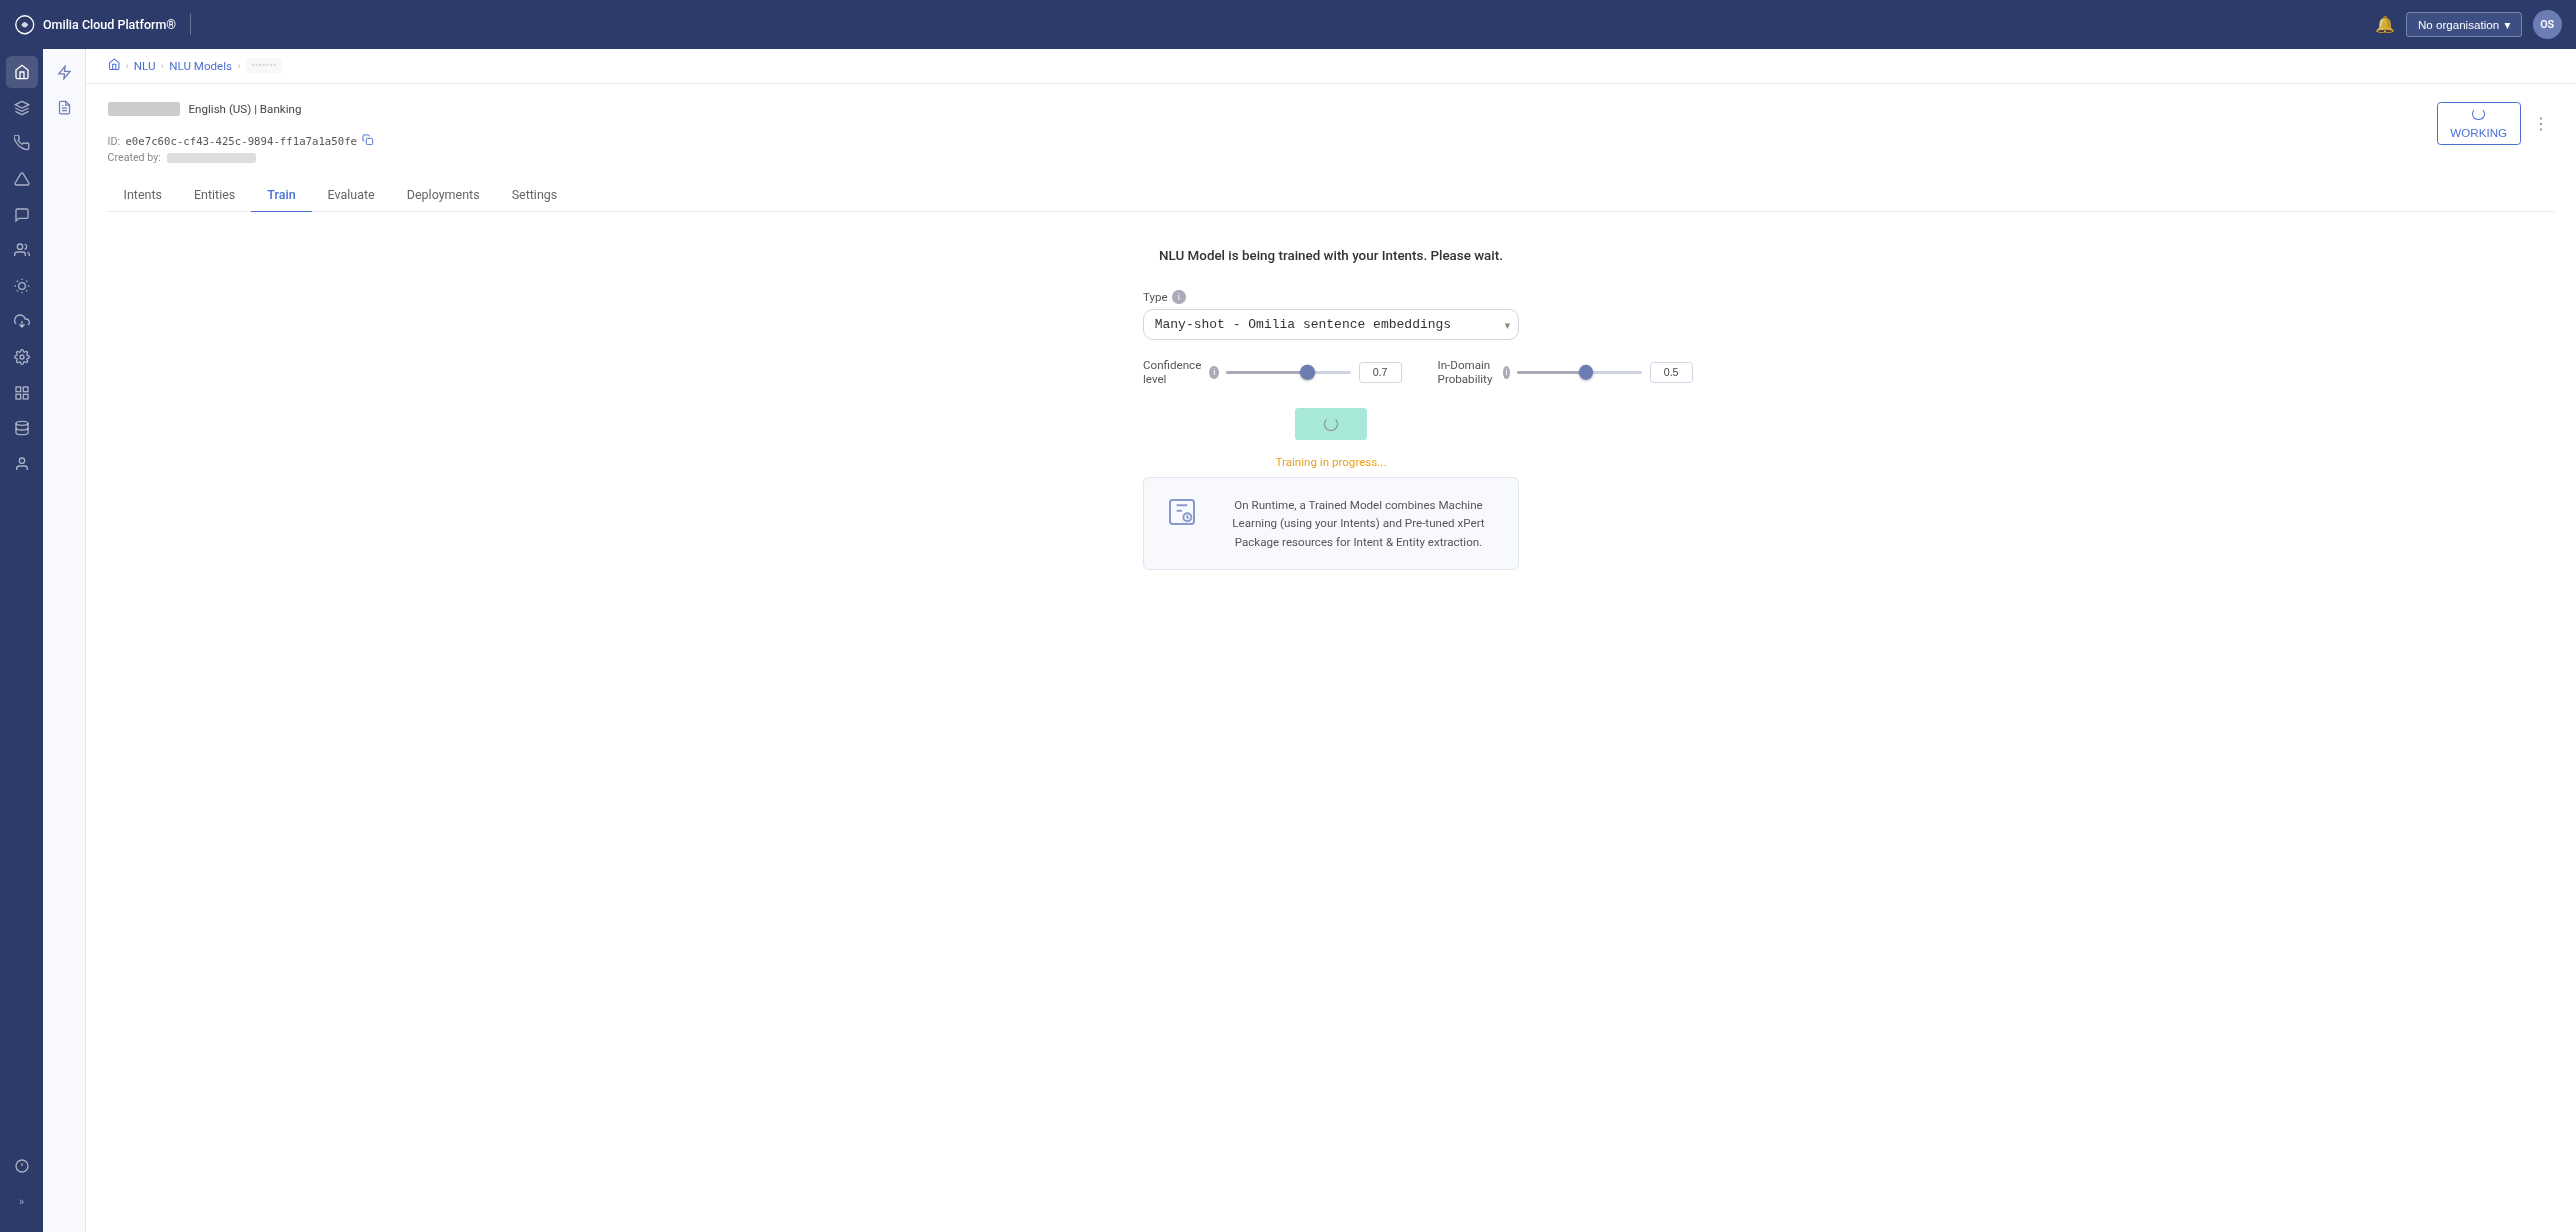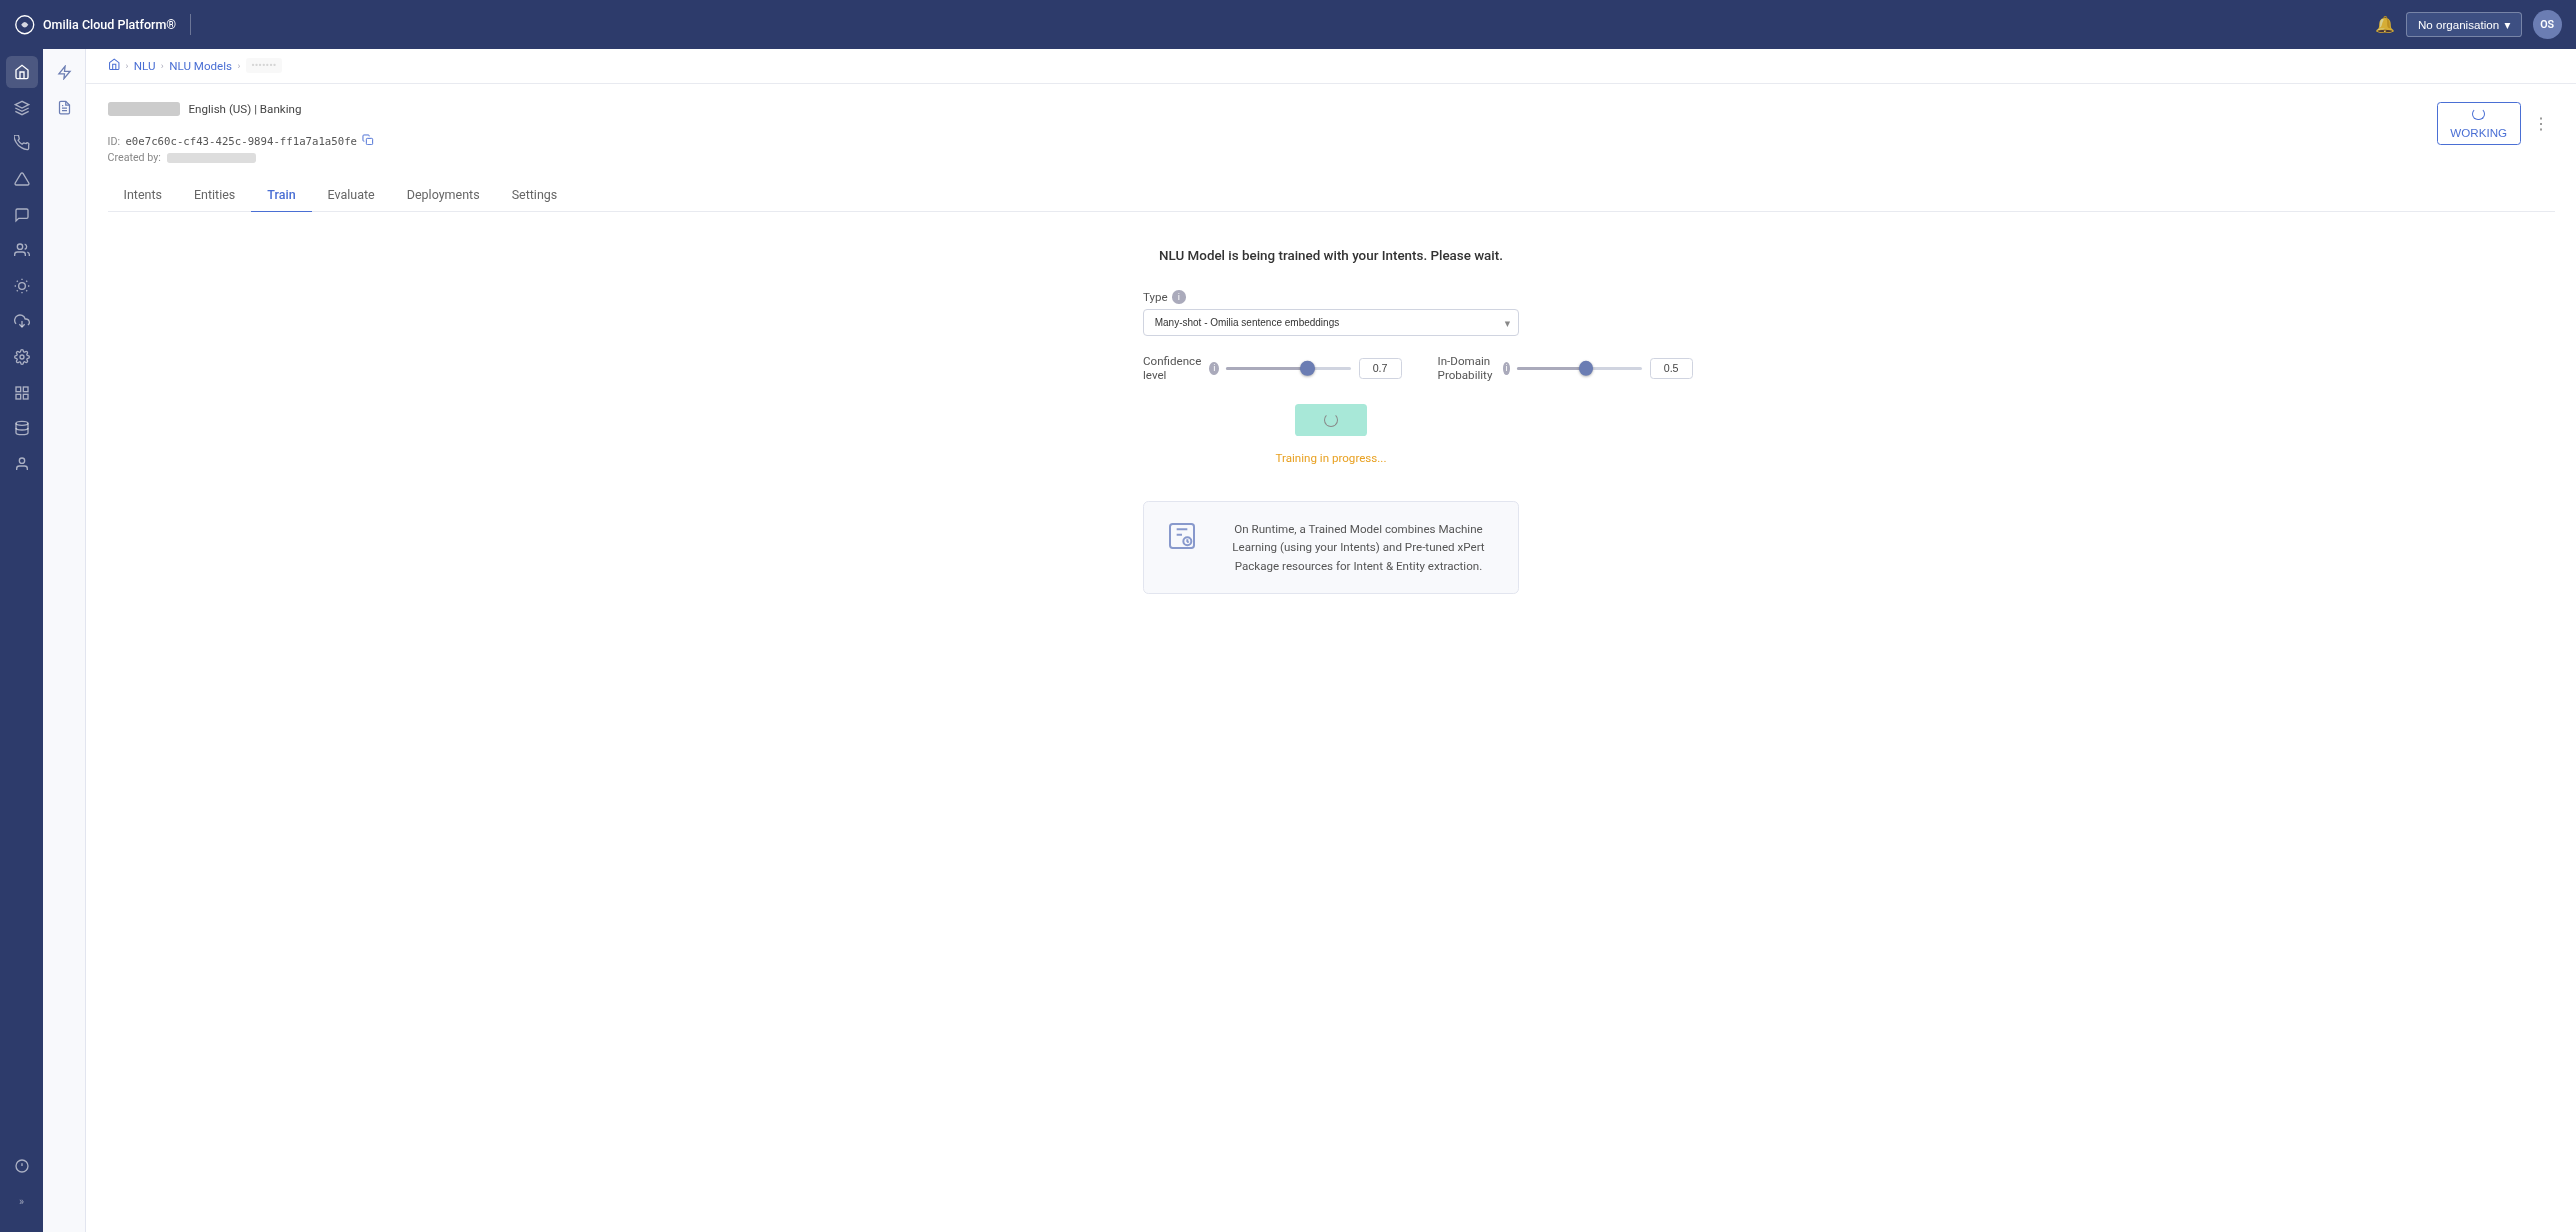--- a/index.html
+++ b/index.html
@@ -314,29 +314,30 @@
       font-size: 9px;
       display: inline-flex;
       align-items: center;
       justify-content: center;
       cursor: help;
     }
     .form-select {
       width: 100%;
       padding: 7.2px 10.7px;
       border: 0.9px solid #d0d4e0;
-      border-radius: 4px;
-      font-size: 10px;
+      border-radius: 10px;
+      font-size: 13px;
       color: #333;
       background: white;
       appearance: none;
       cursor: pointer;
       display: flex;
       align-items: center;
       justify-content: space-between;
+      font-family: Liberation Mono, monospace;
     }
     .form-select-wrapper {
       position: relative;
     }
     .form-select-wrapper::after {
       content: '▾';
       position: absolute;
       right: 9px;
       top: 50%;
       transform: translateY(-50%);
@@ -418,21 +419,21 @@
       height: 14.3px;
       border: 1.8px solid #888;
       border-top-color: transparent;
       border-radius: 50%;
       animation: spin 0.8s linear infinite;
     }
     .training-progress-text {
       color: #e8a020;
       font-size: 11.6px;
       text-align: center;
-      margin-bottom: 36px;
+      margin-bottom: 8px;
     }
     .info-card {
       background: #f8f9fc;
       border: 0.9px solid #e2e5ef;
       border-radius: 5.4px;
       padding: 18px 21.5px;
       display: flex;
       align-items: flex-start;
       gap: 23px;
       width: 376px;

